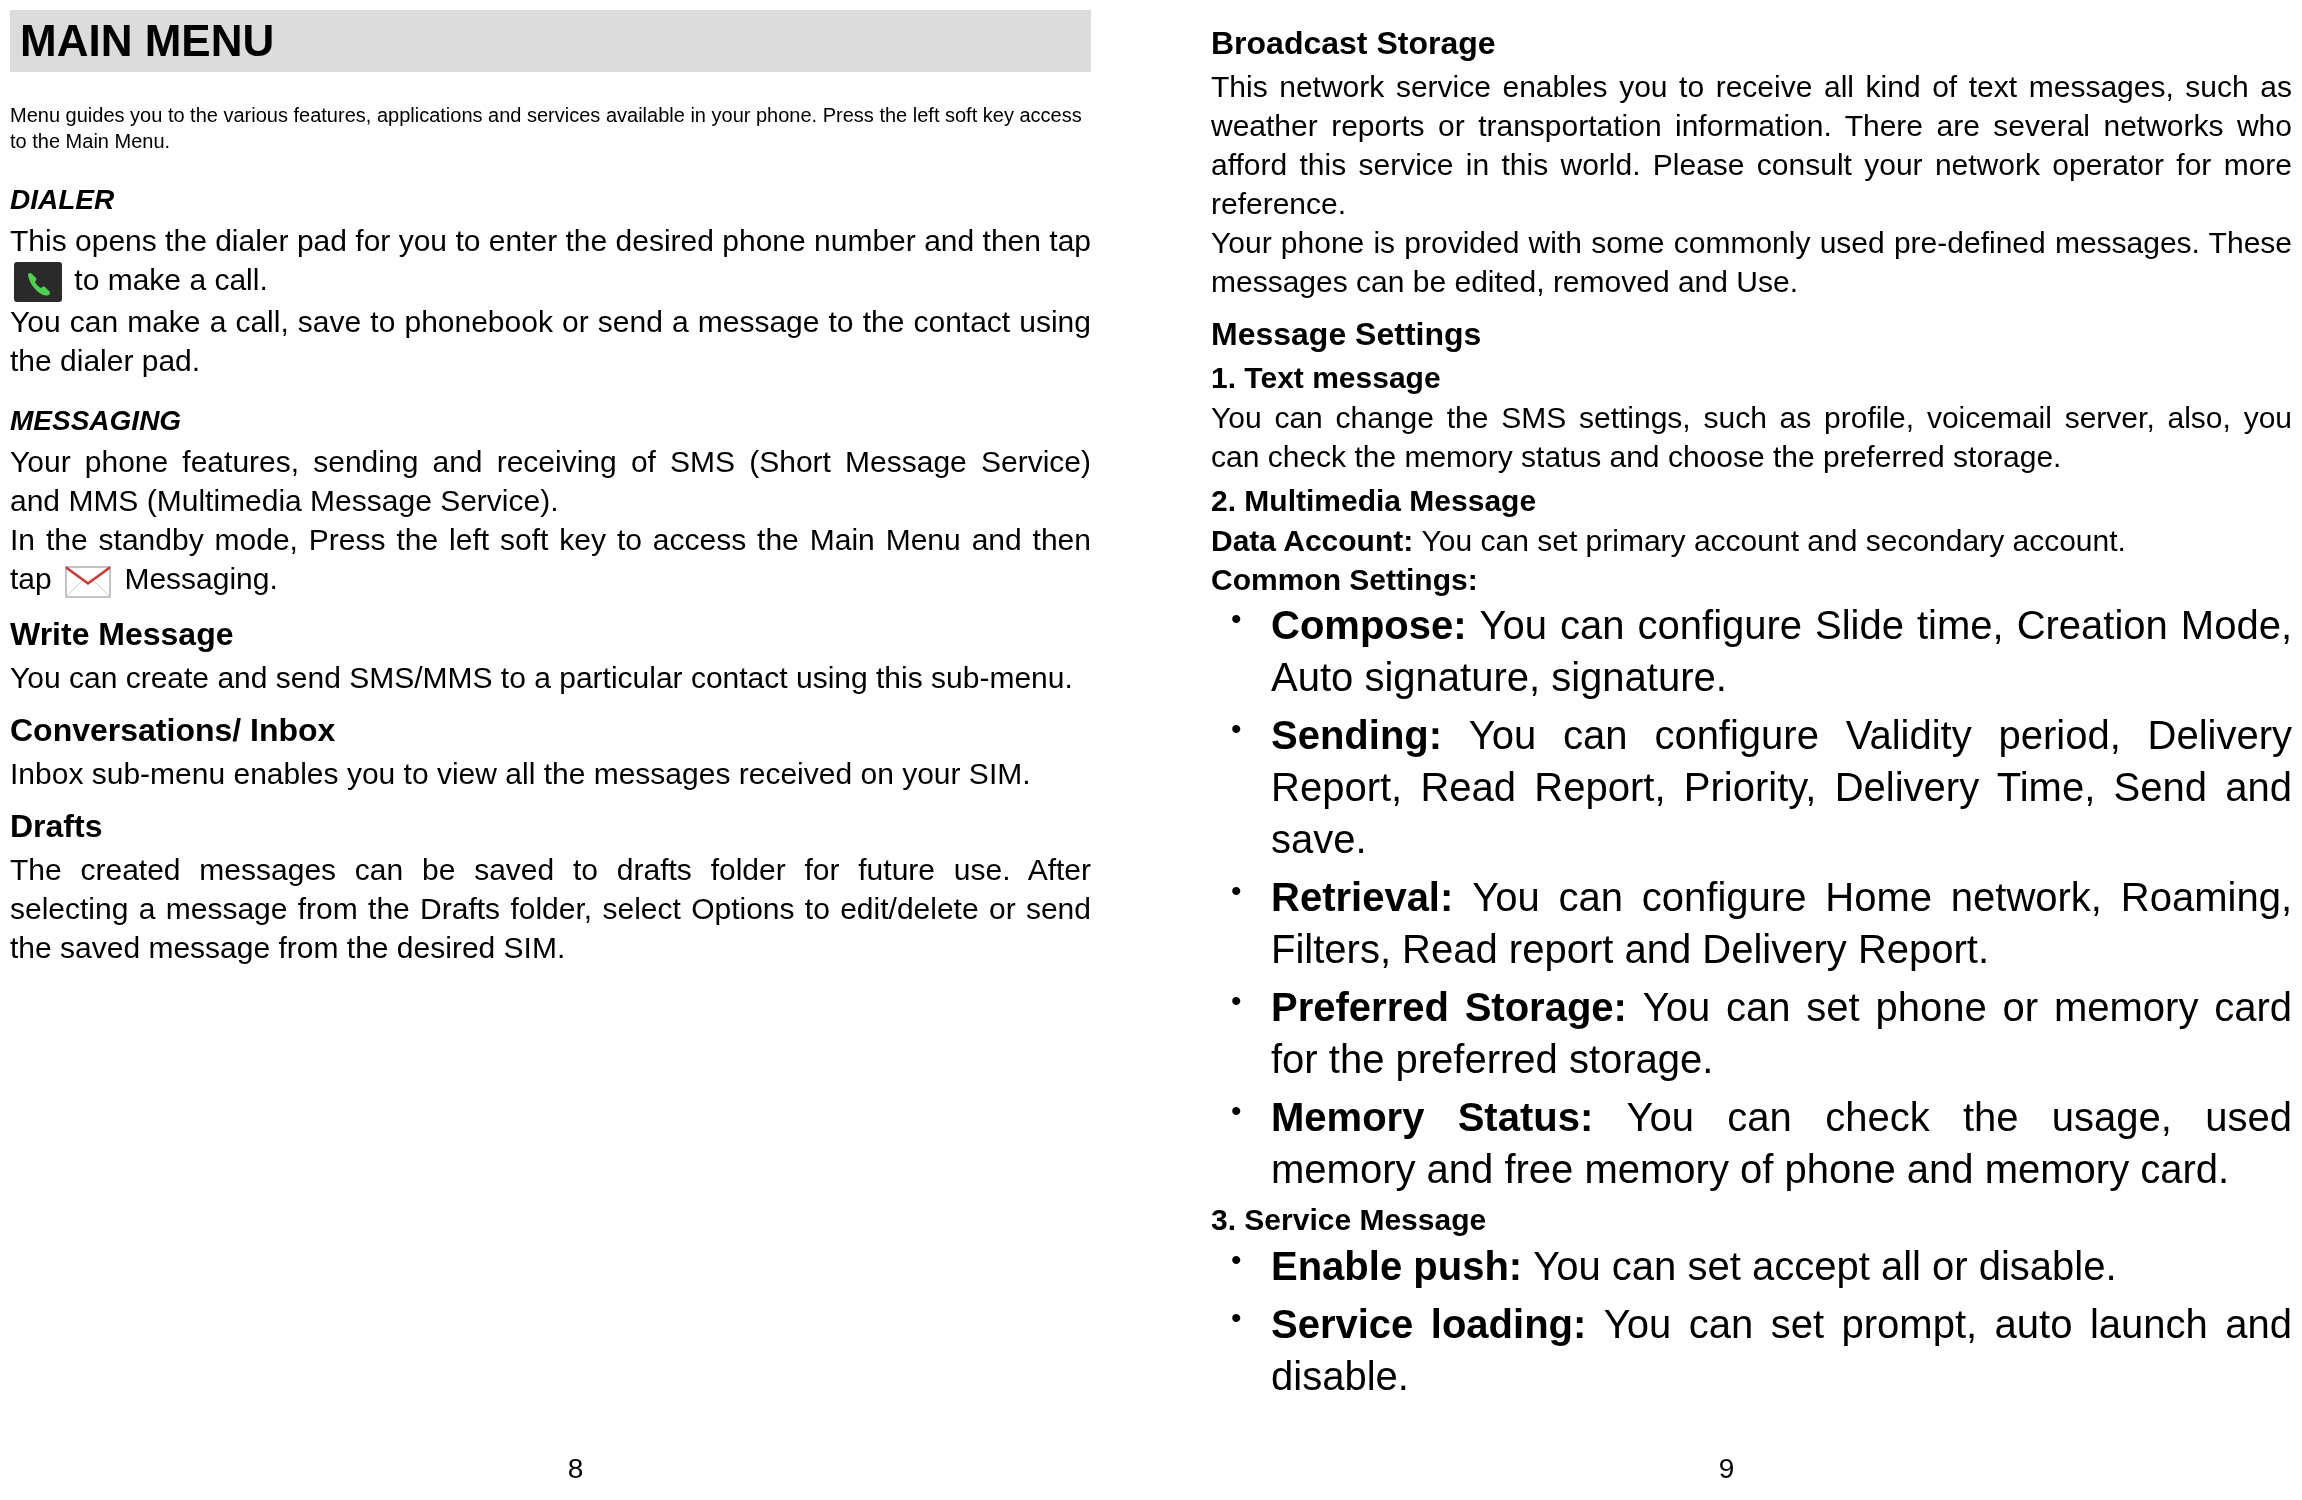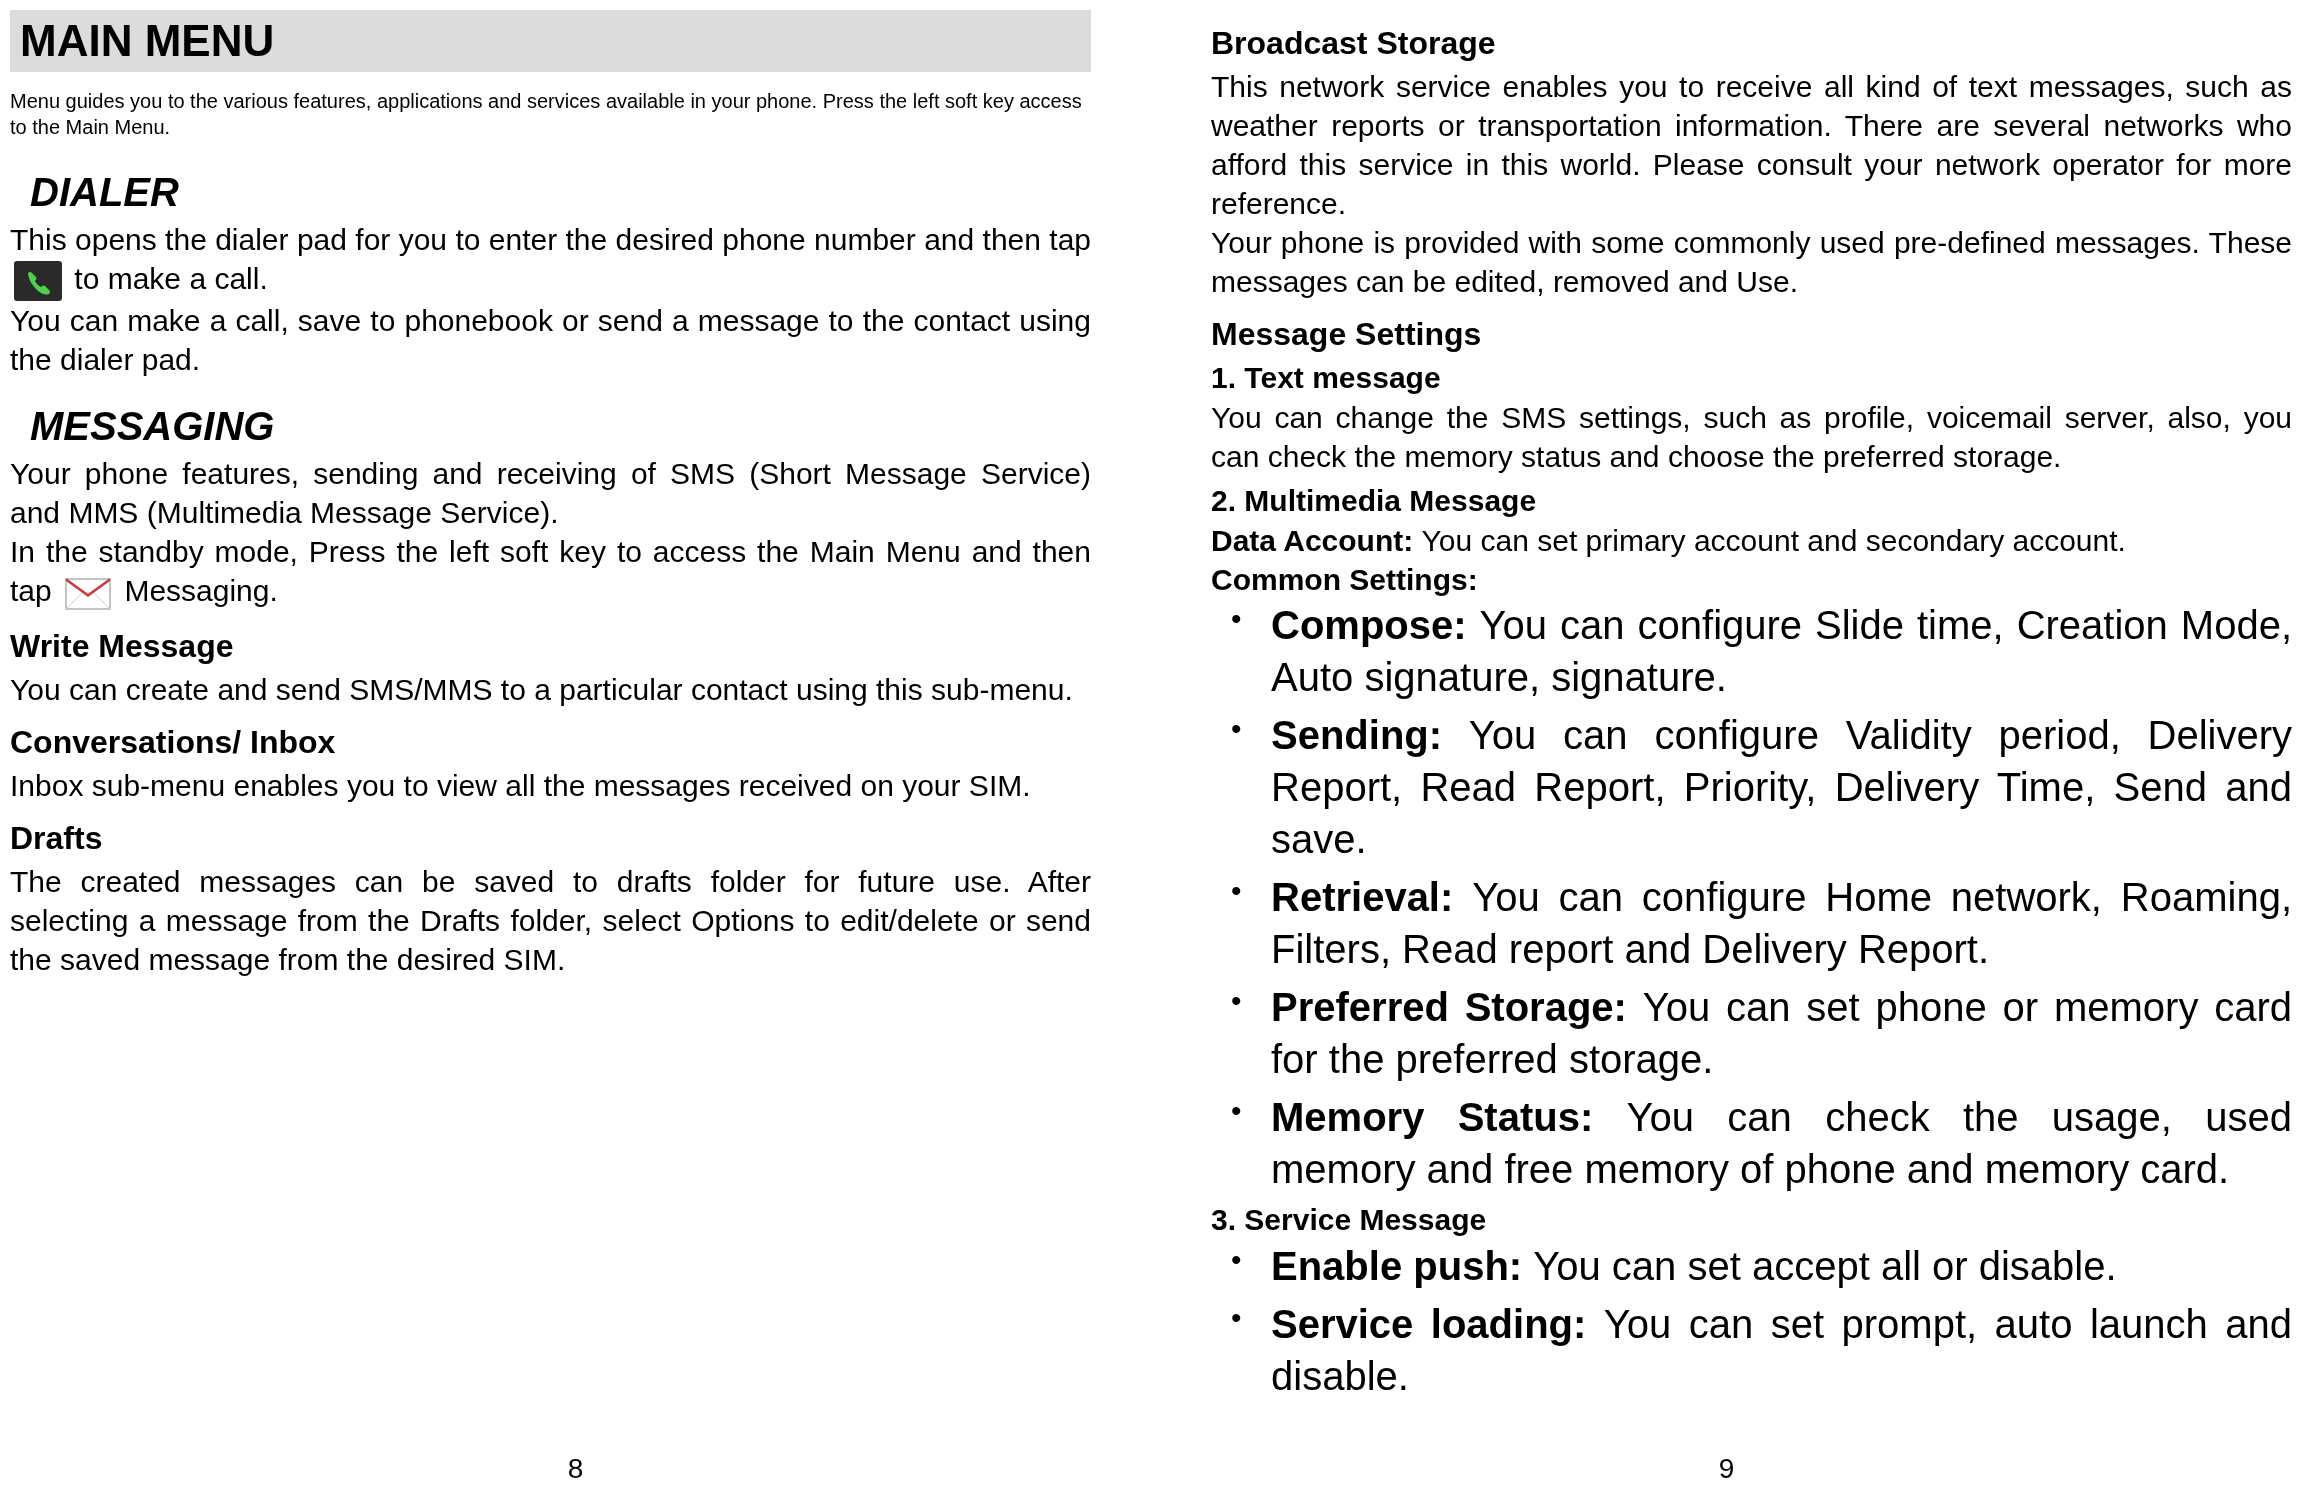--- a/index.html
+++ b/index.html
@@ -20,38 +20,37 @@
       width: 50%;
       padding: 10px 60px 10px 10px;
       position: relative;
     }
     .page-right {
       padding: 10px 10px 10px 60px;
     }
     .title-bar {
       background: #dcdcdc;
       padding: 6px 10px;
-      margin-bottom: 16px;
+      margin-bottom: 30px;
     }
     h1 {
       font-size: 44px;
       font-weight: bold;
     }
     .intro {
       font-size: 20px;
       line-height: 1.3;
       margin-bottom: 30px;
     }
     h2 {
-      font-size: 40px;
+      font-size: 28px;
       font-style: italic;
       font-weight: bold;
       margin-top: 25px;
       margin-bottom: 5px;
-      margin-left: 20px;
     }
     h3 {
       font-size: 32px;
       font-weight: bold;
       margin-top: 15px;
       margin-bottom: 5px;
     }
     h4 {
       font-size: 30px;
       font-weight: bold;

